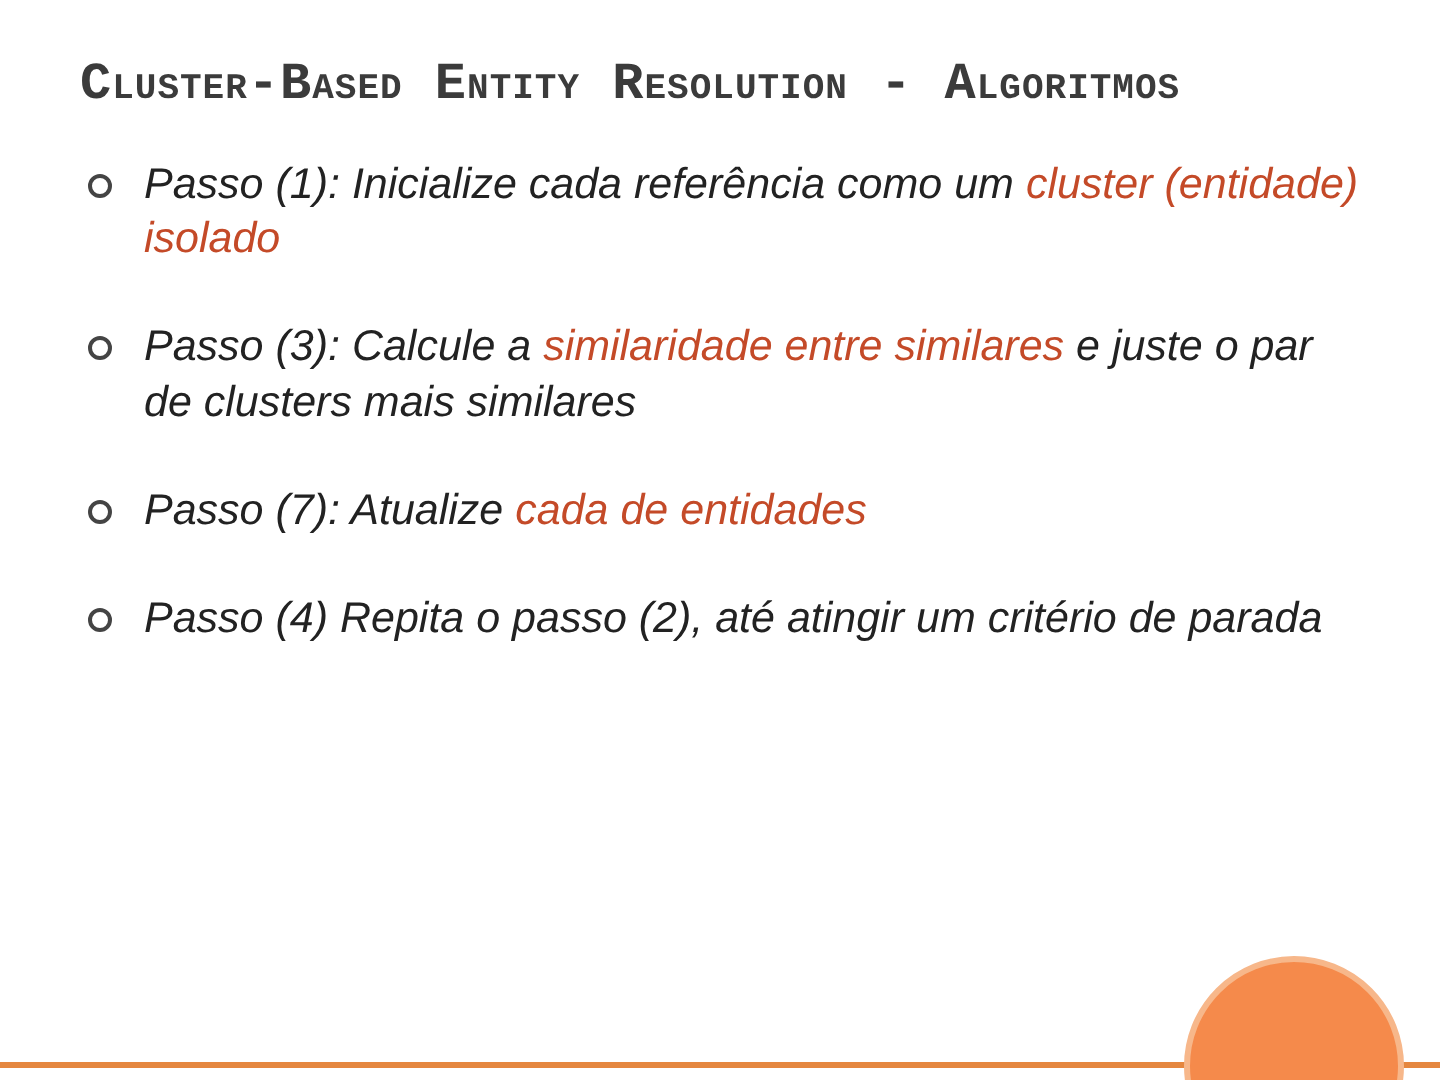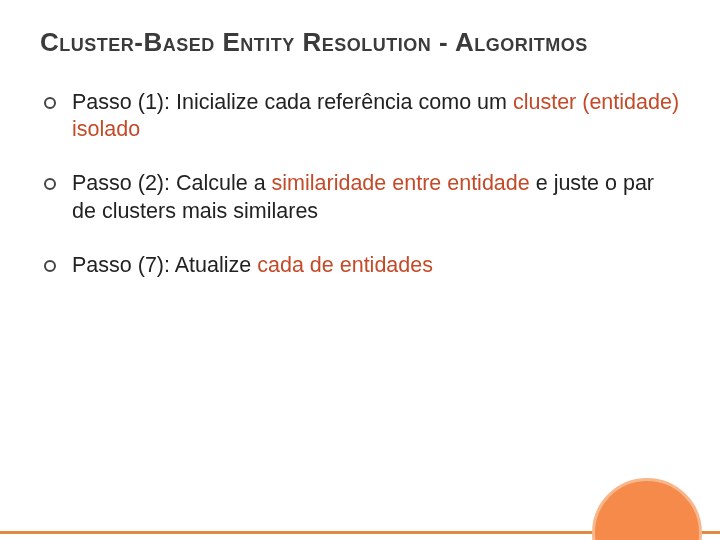--- a/index.html
+++ b/index.html
@@ -16,24 +16,26 @@
     height: 540px;
     padding: 26px 40px 0 40px;
     position: relative;
   }
   .title {
     font-size: 26px;
     font-variant: small-caps;
     color: #3b3b3b;
     letter-spacing: 0.5px;
     line-height: 1.25;
-    margin-bottom: 30px;
+    margin-bottom: 20px;
+    font-family: Liberation Mono, monospace;
   }
   .content {
     padding-left: 4px;
+    font-style: italic;
   }
   .item {
     display: flex;
     align-items: flex-start;
     margin-bottom: 26px;
     font-size: 21.5px;
     color: #222;
     line-height: 1.3;
   }
   .bullet {
@@ -79,30 +81,36 @@
     <div class="item">
       <span class="bullet"></span>
       <span class="text">
         <span>Passo (1): Inicialize cada referência como um </span><span class="hl-red">cluster (entidade) isolado</span><span></span>
       </span>
     </div>
 
     <div class="item">
       <span class="bullet"></span>
       <span class="text">
-        <span>Passo (2): Calcule a </span><span class="hl-red">similaridade entre entidade</span><span> e juste o par de clusters mais similares</span>
+        <span>Passo (3): Calcule a </span><span class="hl-red">similaridade entre similares</span><span> e juste o par de clusters mais similares</span>
       </span>
     </div>
 
     <div class="item">
       <span class="bullet"></span>
       <span class="text">
         <span>Passo (7): Atualize </span><span class="hl-red">cada de entidades</span><span></span>
       </span>
     </div>
 
+    <div class="item">
+      <span class="bullet"></span>
+      <span class="text">
+        <span>Passo (4) Repita o passo (2), até atingir um critério de parada</span><span class="hl-red"></span><span></span>
+      </span>
+    </div>
 
   </div>
 
   <div class="footer-line"></div>
   <div class="footer-circle"></div>
 
 </div>
 
 </body></html>

